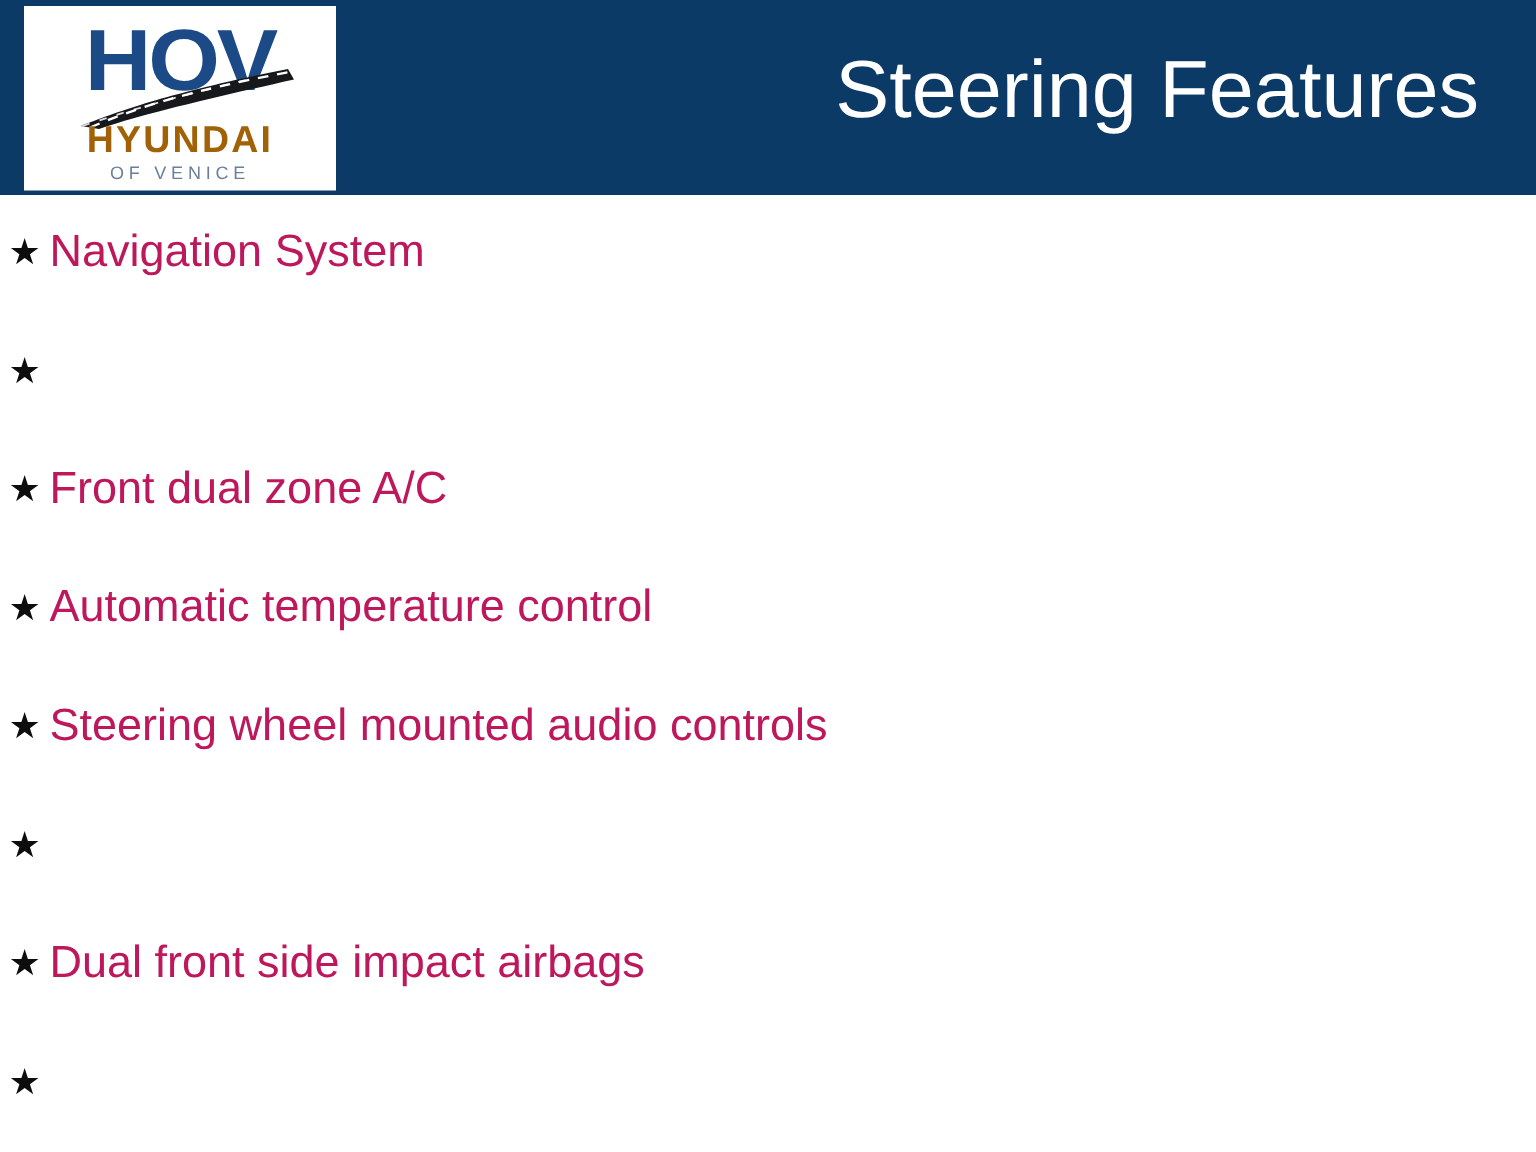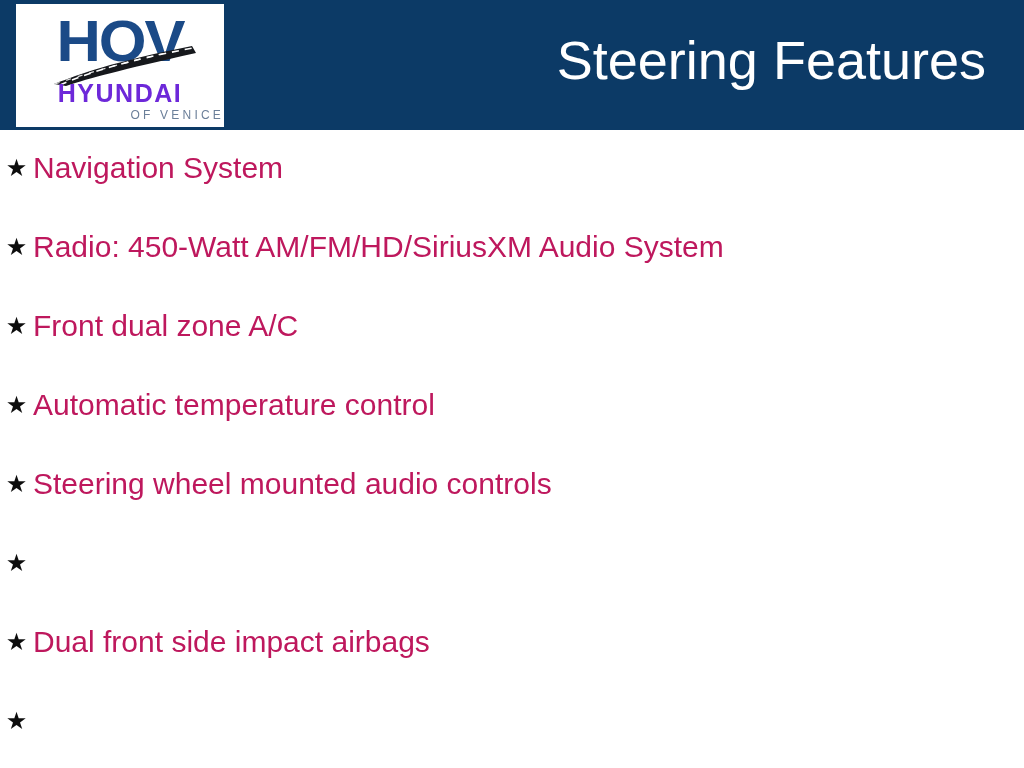--- a/index.html
+++ b/index.html
@@ -74,30 +74,30 @@
   .logo-hyundai {
     position: absolute;
     left: 0;
     top: 76px;
     width: 208px;
     text-align: center;
     font-family: "Liberation Sans", sans-serif;
     font-weight: bold;
     font-size: 25px;
     letter-spacing: 1.5px;
-    color: #6d28d9;
+    color: #a16207;
     line-height: 27px;
   }
 
   .logo-venice {
     position: absolute;
     left: 0;
     top: 104px;
     width: 208px;
-    text-align: right;
+    text-align: center;
     font-family: "Liberation Sans", sans-serif;
     font-weight: normal;
     font-size: 12px;
     letter-spacing: 3.2px;
     color: #6b7f99;
     line-height: 14px;
   }
 
   .header-title {
     position: absolute;
@@ -173,21 +173,20 @@
   <div class="header-title">Steering Features</div>
 </div>
 
 <ul class="features" id="features-list">
     <li class="feature-item">
       <span class="feature-bullet">★</span>
       <span class="feature-label">Navigation System</span>
     </li>
     <li class="feature-item">
       <span class="feature-bullet">★</span>
-      <span class="feature-label">Radio: 450-Watt AM/FM/HD/SiriusXM Audio System</span>
     </li>
     <li class="feature-item">
       <span class="feature-bullet">★</span>
       <span class="feature-label">Front dual zone A/C</span>
     </li>
     <li class="feature-item">
       <span class="feature-bullet">★</span>
       <span class="feature-label">Automatic temperature control</span>
     </li>
     <li class="feature-item">

